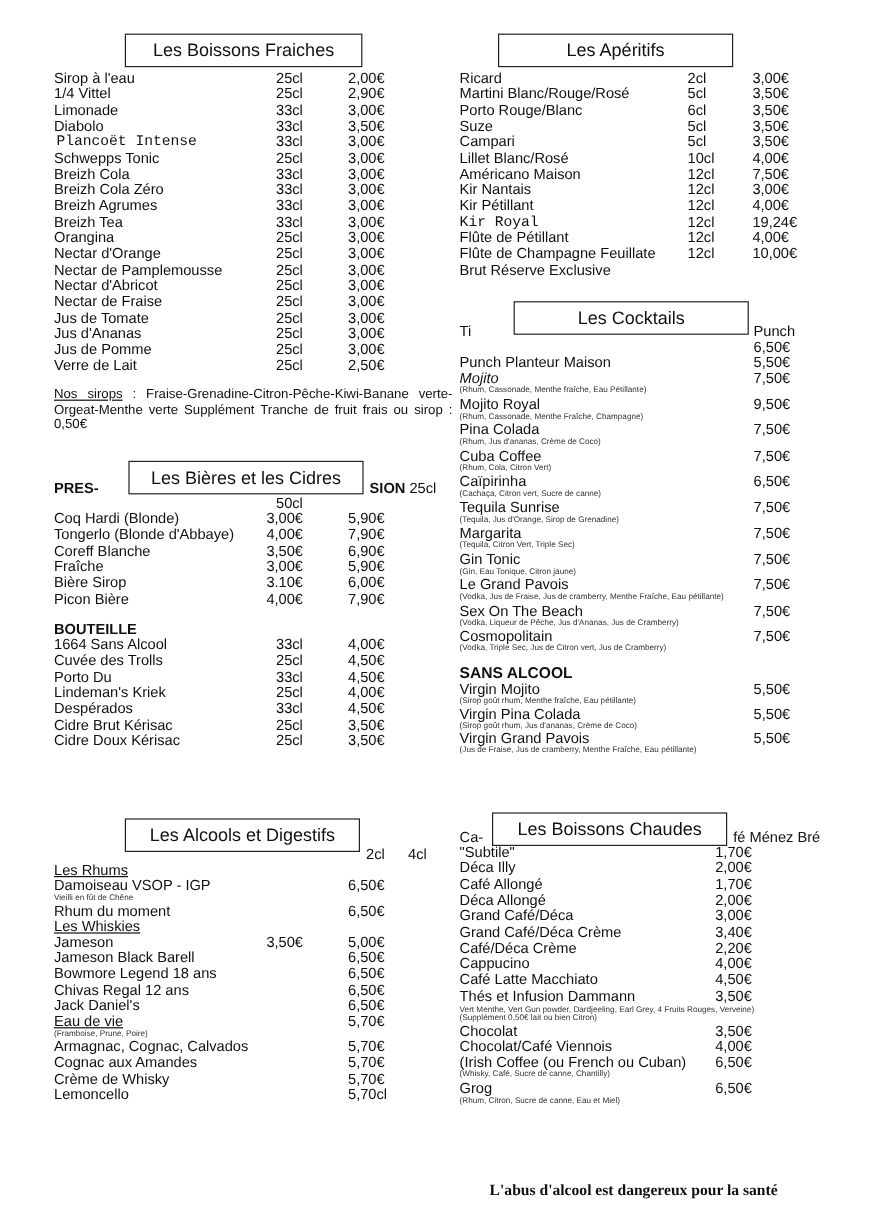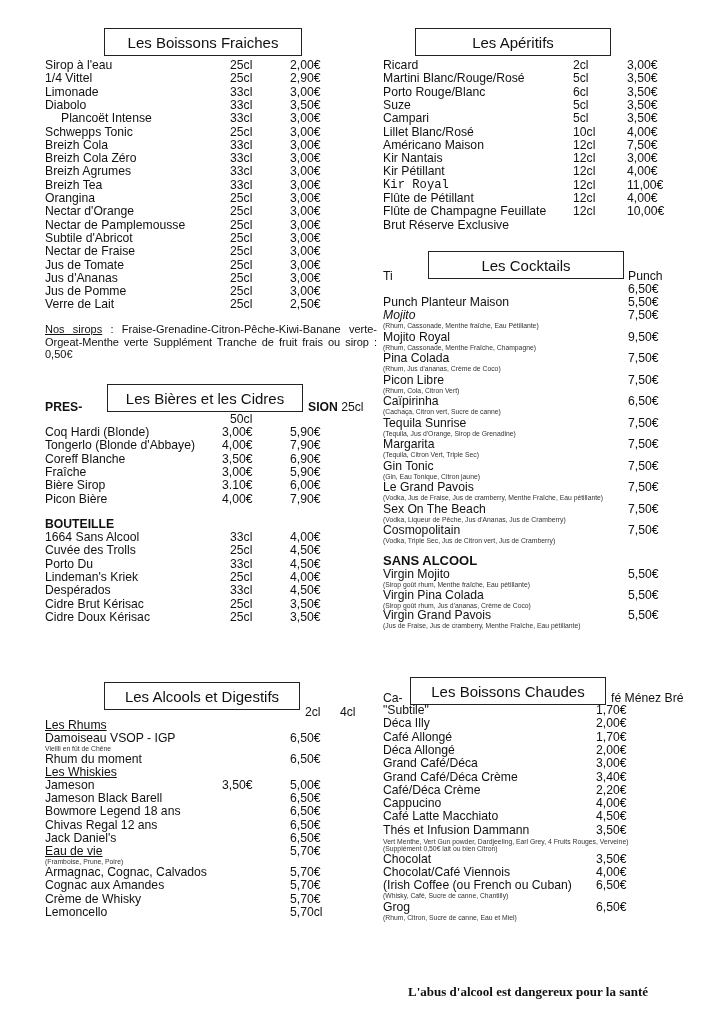--- a/index.html
+++ b/index.html
@@ -118,21 +118,21 @@
     <span style="left: 0px;">Limonade</span>
     <span style="left: 185px;">33cl</span>
     <span style="left: 245px;">3,00€</span>
   </div>
 <div class="row" style="top: 98.9px; left: 45px; width: 300px;">
     <span style="left: 0px;">Diabolo</span>
     <span style="left: 185px;">33cl</span>
     <span style="left: 245px;">3,50€</span>
   </div>
 <div class="row" style="top: 112.2px; left: 45px; width: 300px;">
-    <span style="left: 16px;">Plancoët Intense</span>
+    <span style="left: 2px; font-family: Liberation Mono, monospace;">Plancoët Intense</span>
     <span style="left: 185px;">33cl</span>
     <span style="left: 245px;">3,00€</span>
   </div>
 <div class="row" style="top: 125.5px; left: 45px; width: 300px;">
     <span style="left: 0px;">Schwepps Tonic</span>
     <span style="left: 185px;">25cl</span>
     <span style="left: 245px;">3,00€</span>
   </div>
 <div class="row" style="top: 138.8px; left: 45px; width: 300px;">
     <span style="left: 0px;">Breizh Cola</span>
@@ -163,21 +163,21 @@
     <span style="left: 0px;">Nectar d'Orange</span>
     <span style="left: 185px;">25cl</span>
     <span style="left: 245px;">3,00€</span>
   </div>
 <div class="row" style="top: 218.6px; left: 45px; width: 300px;">
     <span style="left: 0px;">Nectar de Pamplemousse</span>
     <span style="left: 185px;">25cl</span>
     <span style="left: 245px;">3,00€</span>
   </div>
 <div class="row" style="top: 231.9px; left: 45px; width: 300px;">
-    <span style="left: 0px;">Subtile d'Abricot</span>
+    <span style="left: 0px;">Nectar d'Abricot</span>
     <span style="left: 185px;">25cl</span>
     <span style="left: 245px;">3,00€</span>
   </div>
 <div class="row" style="top: 245.2px; left: 45px; width: 300px;">
     <span style="left: 0px;">Nectar de Fraise</span>
     <span style="left: 185px;">25cl</span>
     <span style="left: 245px;">3,00€</span>
   </div>
 <div class="row" style="top: 258.5px; left: 45px; width: 300px;">
     <span style="left: 0px;">Jus de Tomate</span>
@@ -337,21 +337,21 @@
     <span style="left: 244px;">3,00€</span>
   </div>
 <div class="row" style="top: 165.4px; left: 383px; width: 320px;">
     <span style="left: 0px;">Kir Pétillant</span>
     <span style="left: 190px;">12cl</span>
     <span style="left: 244px;">4,00€</span>
   </div>
 <div class="row" style="top: 178.7px; left: 383px; width: 320px;">
     <span style="left: 0px; font-family: Liberation Mono, monospace;">Kir Royal</span>
     <span style="left: 190px;">12cl</span>
-    <span style="left: 244px;">11,00€</span>
+    <span style="left: 244px;">19,24€</span>
   </div>
 <div class="row" style="top: 192px; left: 383px; width: 320px;">
     <span style="left: 0px;">Flûte de Pétillant</span>
     <span style="left: 190px;">12cl</span>
     <span style="left: 244px;">4,00€</span>
   </div>
 <div class="row" style="top: 205.3px; left: 383px; width: 320px;">
     <span style="left: 0px;">Flûte de Champagne Feuillate</span>
     <span style="left: 190px;">12cl</span>
     <span style="left: 244px;">10,00€</span>
@@ -370,21 +370,21 @@
     <span style="left: 0px;">Mojito Royal</span>
     <span style="left: 245px;">9,50€</span>
   </div>
 <div class="sub" style="top: 343.5px; left: 383px;">(Rhum, Cassonade, Menthe Fraîche, Champagne)</div>
 <div class="row" style="top: 352px; left: 383px; width: 320px;">
     <span style="left: 0px;">Pina Colada</span>
     <span style="left: 245px;">7,50€</span>
   </div>
 <div class="sub" style="top: 365px; left: 383px;">(Rhum, Jus d'ananas, Crème de Coco)</div>
 <div class="row" style="top: 373.5px; left: 383px; width: 320px;">
-    <span style="left: 0px;">Picon Libre</span>
+    <span style="left: 0px;">Cuba Coffee</span>
     <span style="left: 245px;">7,50€</span>
   </div>
 <div class="sub" style="top: 386.5px; left: 383px;">(Rhum, Cola, Citron Vert)</div>
 <div class="row" style="top: 395px; left: 383px; width: 320px;">
     <span style="left: 0px;">Caïpirinha</span>
     <span style="left: 245px;">6,50€</span>
   </div>
 <div class="sub" style="top: 408px; left: 383px;">(Cachaça, Citron vert, Sucre de canne)</div>
 <div class="row" style="top: 416.5px; left: 383px; width: 320px;">
     <span style="left: 0px;">Tequila Sunrise</span>

